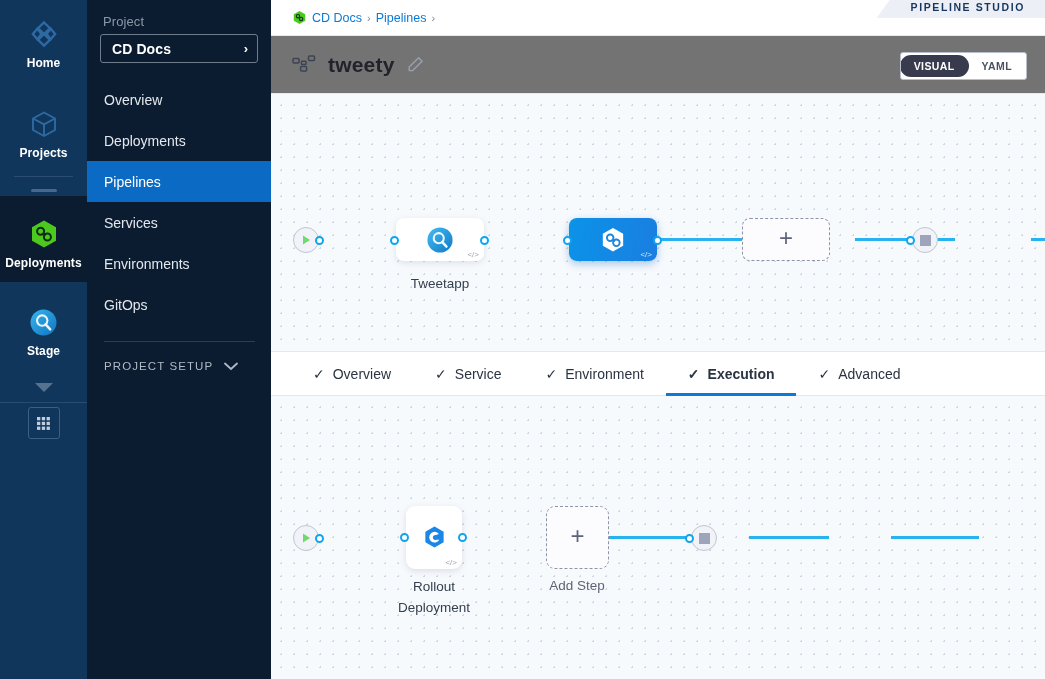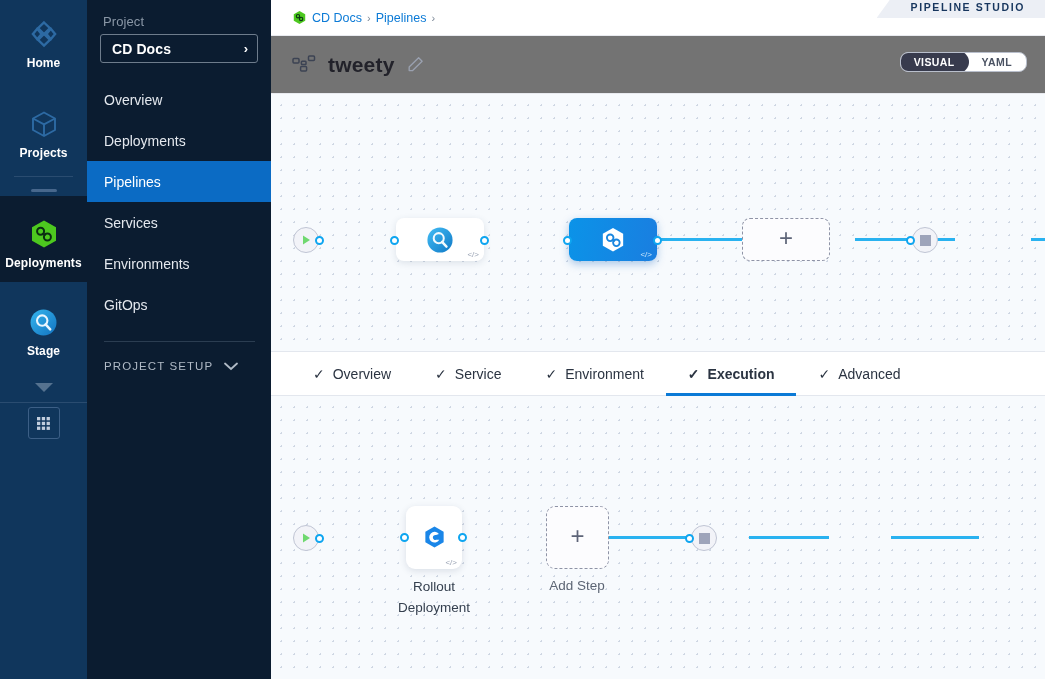--- a/index.html
+++ b/index.html
@@ -87,21 +87,21 @@
 
   .titlebar {
     height: 58px; border-bottom: 1px solid #e8eaef;
     display: flex; align-items: center; padding: 0 18px 0 21px;
     background: #737373; position: relative;
   }
   .pipe-title { font-size: 21px; font-weight: bold; color: #22222a; margin-left: 11px; letter-spacing: .2px; }
   .edit-icon { margin-left: 12px; cursor: pointer; display: flex; }
   .toggle {
     position: absolute; right: 18px; top: 16px;
-    height: 20px; border: 1px solid #b9bfcc; border-radius: 8px;
+    height: 28px; border: 1px solid #b9bfcc; border-radius: 3px;
     display: flex; align-items: center; background: #fff; overflow: hidden;
   }
   .toggle-opt {
     font-size: 10.5px; font-weight: bold; letter-spacing: .4px;
     padding: 0 14px; height: 20px; display: flex; align-items: center;
     color: #4a5262; cursor: pointer; border-radius: 11px;
   }
   .toggle-opt.on { background: #383b4d; color: #ffffff; margin: -1px; height: 22px; }
 
   
@@ -386,20 +386,21 @@
                 </linearGradient>
               </defs>
             <circle cx="15.5" cy="15.5" r="13" fill="url(#bg2)"></circle>
             <circle cx="14.2" cy="13.6" r="5.2" fill="none" stroke="#f2fafe" stroke-width="2.1"></circle>
             <path d="M17.6 17.4 L22.2 22.4" stroke="#f2fafe" stroke-width="2.5" stroke-linecap="round"></path>
           </svg>
           <span class="code-badge">&lt;/&gt;</span>
         </div>
         <div class="port" style="left:-6px; top:18px;"></div>
         <div class="port" style="left:84px; top:18px;"></div>
+        <div class="node-label" style="top:55px;">Tweetapp</div>
       </div>
 
       <div class="node-wrap" style="left:298px; top:124px;">
         <div class="stage-card selected">
           <svg width="30" height="30" viewBox="0 0 31 31">
             <path d="M15.5 3 L26 9 L26 21.5 L15.5 27.5 L5 21.5 L5 9 Z" fill="#ffffff"></path>
             <g fill="none" stroke="#1a86df" stroke-width="1.9" stroke-linecap="round">
               <circle cx="12.6" cy="13.2" r="3.4"></circle>
                 <circle cx="19" cy="18.4" r="3.4"></circle>
                 <path d="M14.9 15.6 L16.8 16.4"></path>

